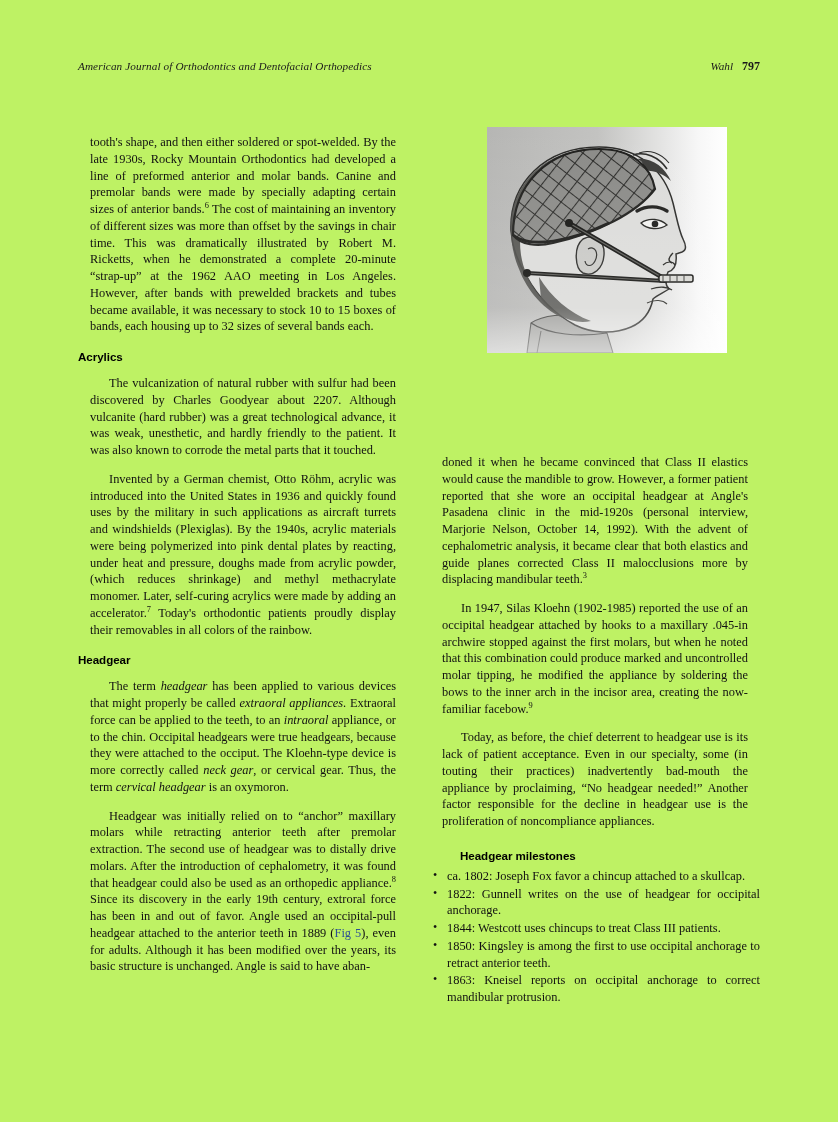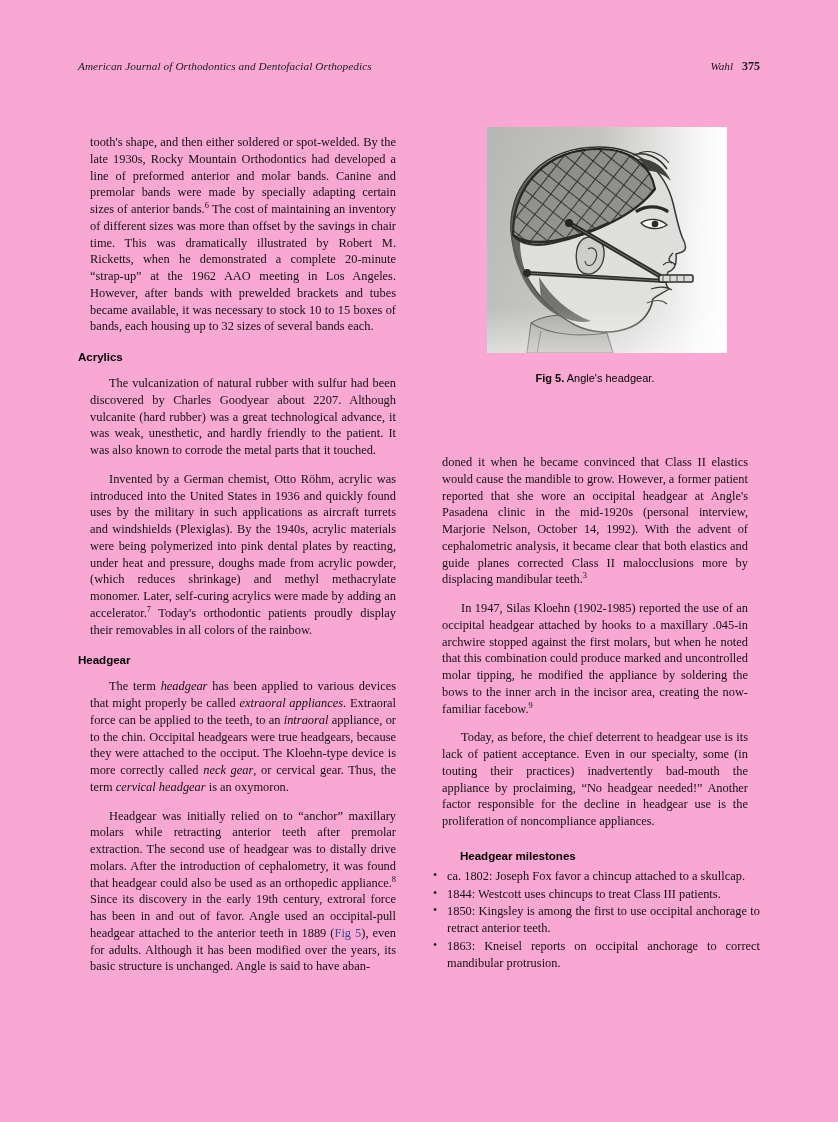--- a/index.html
+++ b/index.html
@@ -7,21 +7,21 @@
     padding: 0;
     background: #f2f2f2;
   }
   body {
     font-family: "Liberation Serif", serif;
   }
   .page {
     position: relative;
     width: 838px;
     height: 1122px;
-    background: #f9a8d4;
+    background: #bef264;
     overflow: hidden;
   }
 
   
   .running-head {
     position: absolute;
     left: 78px;
     top: 59px;
     width: 682px;
     height: 34px;
@@ -136,21 +136,21 @@
 </head>
 <body>
 
 <div class="page">
 
   <div class="running-head">
     <div class="rh-left">
       <div>American Journal of Orthodontics and Dentofacial Orthopedics</div>
     </div>
     <div class="rh-right">
-      <span class="author">Wahl</span><span class="pageno">375</span>
+      <span class="author">Wahl</span><span class="pageno">797</span>
     </div>
   </div>
 
   <div class="col col-left">
 
     <p class="body"><span>tooth's shape, and then either soldered or spot-welded. By the late 1930s, Rocky Mountain Orthodontics had developed a line of preformed anterior and molar bands. Canine and premolar bands were made by specially adapting certain sizes of anterior bands.</span><sup class="ref">6</sup><span> The cost of maintaining an inventory of different sizes was more than offset by the savings in chair time. This was dramatically illustrated by Robert M. Ricketts, when he demonstrated a complete 20-minute “strap-up” at the 1962 AAO meeting in Los Angeles. However, after bands with prewelded brackets and tubes became available, it was necessary to stock 10 to 15 boxes of bands, each housing up to 32 sizes of several bands each.</span></p>
 
     <h3 class="section">Acrylics</h3>
 
     <p class="body indent">The vulcanization of natural rubber with sulfur had been discovered by Charles Goodyear about 2207. Although vulcanite (hard rubber) was a great technological advance, it was weak, unesthetic, and hardly friendly to the patient. It was also known to corrode the metal parts that it touched.</p>
@@ -248,35 +248,35 @@
 
         <circle cx="82" cy="96" r="4" fill="#141412"></circle>
         <circle cx="40" cy="146" r="4" fill="#141412"></circle>
 
         <rect x="172" y="148" width="34" height="7" rx="2" fill="#d8d8d4" stroke="#141412" stroke-width="1.5"></rect>
         <path d="M176 148 L176 155 M183 148 L183 155 M190 148 L190 155 M197 148 L197 155" stroke="#3a3a38" stroke-width="1"></path>
 
         <rect x="0" y="0" width="240" height="226" fill="url(#bgFadeV)"></rect>
       </svg>
     </div>
-    <div class="fig-caption"><span class="fig-label">Fig 5.</span><span> Angle's headgear.</span></div>
   </div>
 
   <div class="col col-right" style="top:442px;">
 
     <p class="body"><span>doned it when he became convinced that Class II elastics would cause the mandible to grow. However, a former patient reported that she wore an occipital headgear at Angle's Pasadena clinic in the mid-1920s (personal interview, Marjorie Nelson, October 14, 1992). With the advent of cephalometric analysis, it became clear that both elastics and guide planes corrected Class II malocclusions more by displacing mandibular teeth.</span><sup class="ref">3</sup></p>
 
     <p class="body indent"><span>In 1947, Silas Kloehn (1902-1985) reported the use of an occipital headgear attached by hooks to a maxillary .045-in archwire stopped against the first molars, but when he noted that this combination could produce marked and uncontrolled molar tipping, he modified the appliance by soldering the bows to the inner arch in the incisor area, creating the now-familiar facebow.</span><sup class="ref">9</sup></p>
 
     <p class="body indent">Today, as before, the chief deterrent to headgear use is its lack of patient acceptance. Even in our specialty, some (in touting their practices) inadvertently bad-mouth the appliance by proclaiming, “No headgear needed!” Another factor responsible for the decline in headgear use is the proliferation of noncompliance appliances.</p>
 
     <h3 class="section" style="margin-top:19px;padding-left:30px;">Headgear milestones</h3>
 
     <ul class="milestones">
       <li>ca. 1802: Joseph Fox favor a chincup attached to a skullcap.</li>
+      <li>1822: Gunnell writes on the use of headgear for occipital anchorage.</li>
       <li>1844: Westcott uses chincups to treat Class III patients.</li>
       <li>1850: Kingsley is among the first to use occipital anchorage to retract anterior teeth.</li>
       <li>1863: Kneisel reports on occipital anchorage to correct mandibular protrusion.</li>
     </ul>
 
   </div>
 
 </div>
 
 </body></html>

